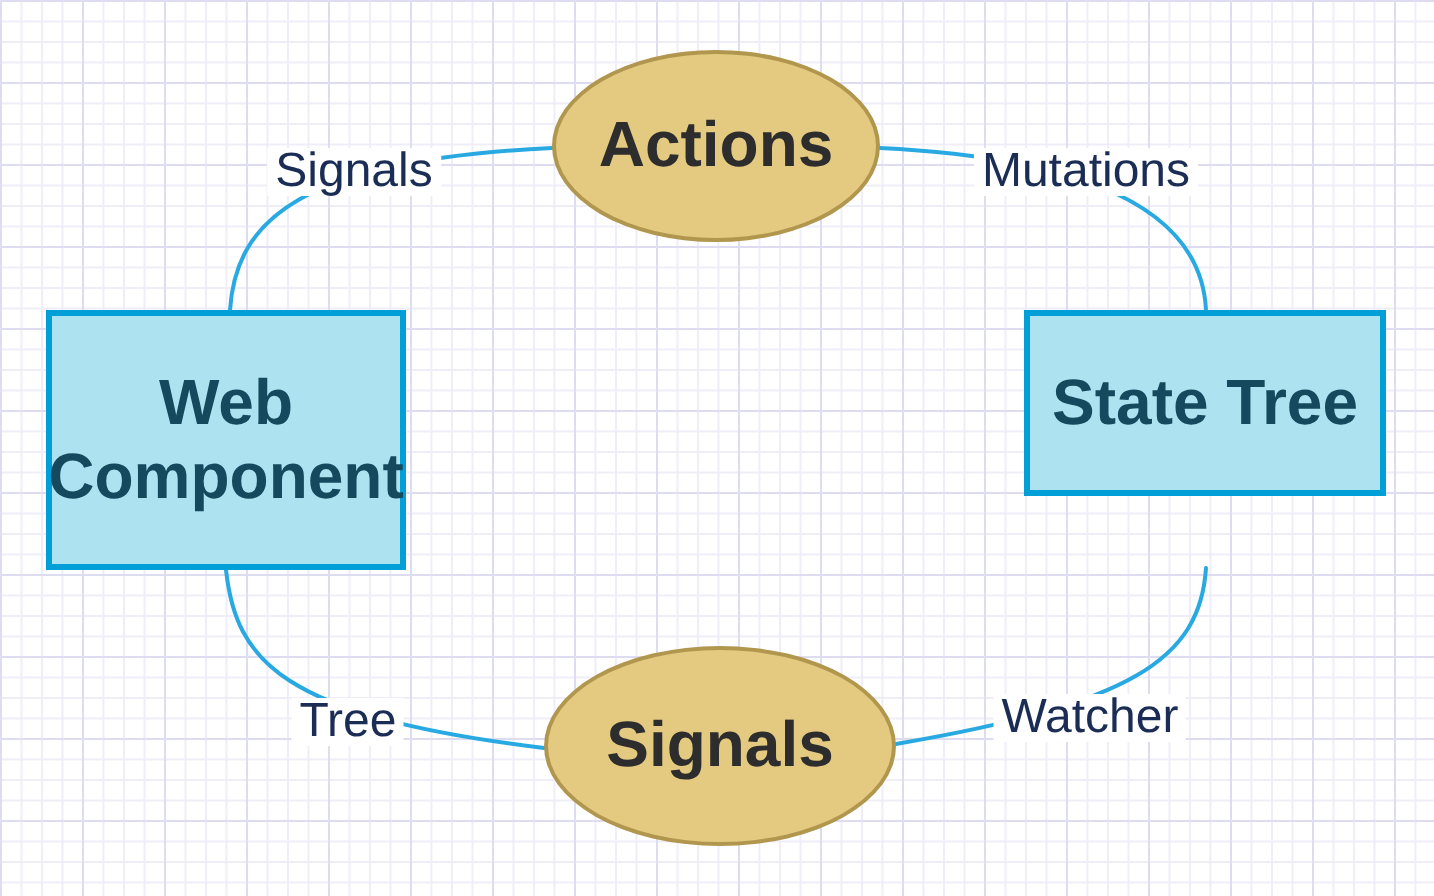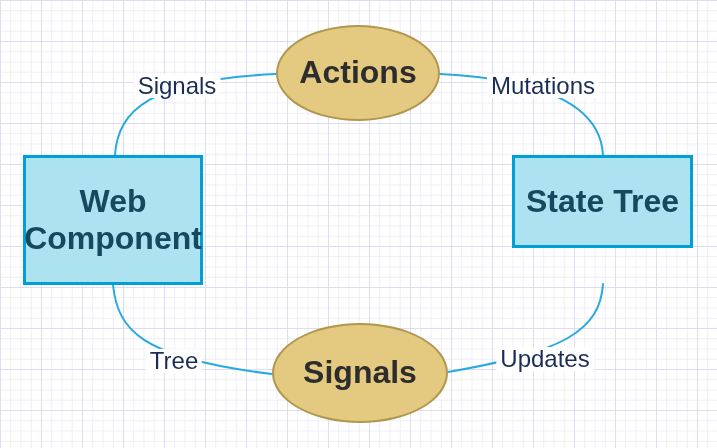--- a/index.html
+++ b/index.html
@@ -98,16 +98,16 @@
   <div class="node rect" id="node-state-tree">
     <span>State Tree</span>
   </div>
 
   <div class="node ellipse" id="node-watcher">
     <span>Signals</span>
   </div>
 
   <div class="edge-label" id="label-signals">Signals</div>
   <div class="edge-label" id="label-mutations">Mutations</div>
-  <div class="edge-label" id="label-updates">Updates</div>
+  <div class="edge-label" id="label-updates">Watcher</div>
   <div class="edge-label" id="label-data">Tree</div>
 
 </div>
 
 </body></html>

